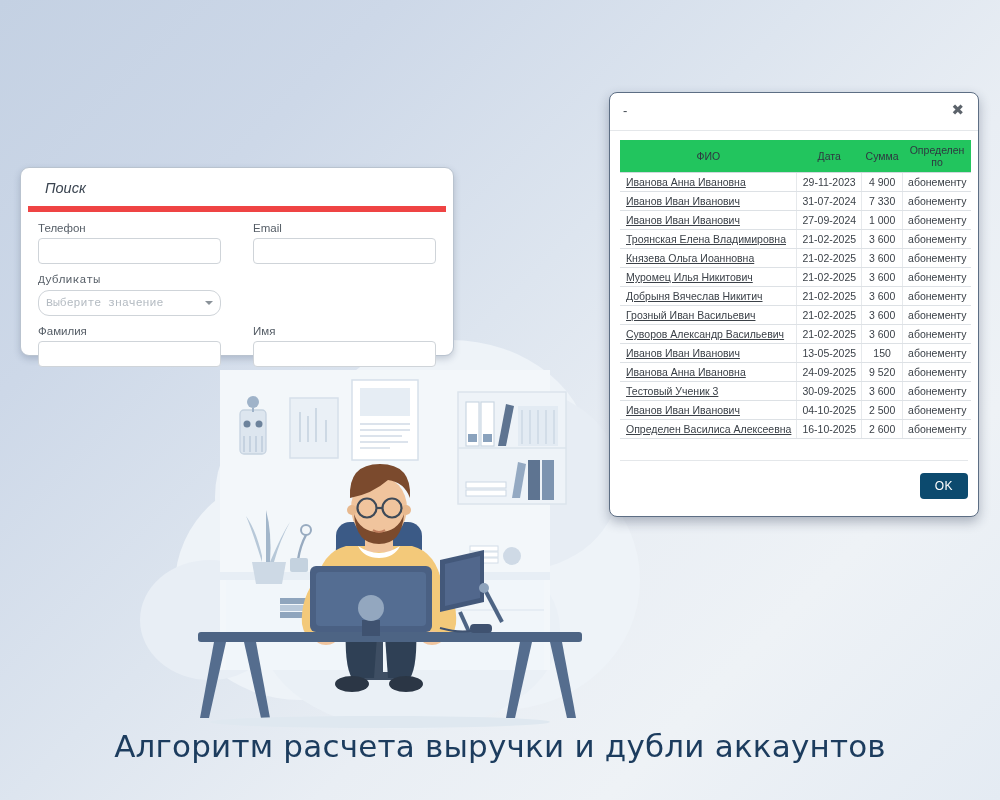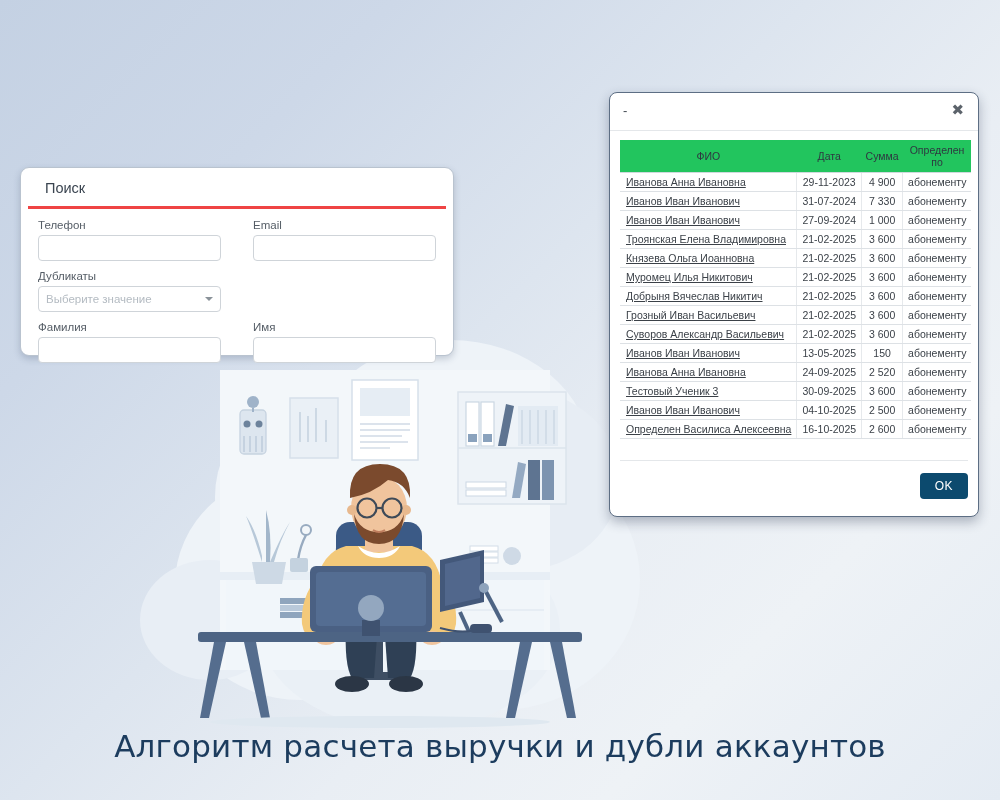--- a/index.html
+++ b/index.html
@@ -64,22 +64,23 @@
     height: 189px;
     background: #ffffff;
     border: 1px solid #b9c3cf;
     border-radius: 9px;
     box-shadow: 0 3px 7px rgba(40,60,90,0.22);
   }
   #search-panel .panel-title {
     font-size: 14.5px;
     color: #3a4450;
     padding: 12px 0 10px 17px;
-    border-bottom: 3px solid #ef4444;
+    border-bottom: 6px solid #ef4444;
     margin: 0 7px;
+    font-style: italic;
   }
   #search-panel .form-body { padding: 10px 17px 0 17px; }
 
   .field-row { display: flex; gap: 32px; margin-bottom: 9px; justify-content: center; }
   .field { flex: 1; }
   .field-label {
     font-size: 11.5px;
     color: #555d66;
     margin-bottom: 4px;
     display: block;
@@ -91,28 +92,28 @@
     border-radius: 4px;
     background: #fff;
     font-size: 11.5px;
     color: #333;
     padding: 0 7px;
     font-family: "Liberation Sans", sans-serif;
     outline: none;
   }
   .field-input::placeholder { color: #b4bbc2; }
 
-  .field.half { max-width: 204px; }
+  .field.half { max-width: 204px; font-family: Liberation Mono, monospace; }
 
   .select-wrap { position: relative; }
   .select-box {
     width: 100%;
     height: 26px;
     border: 1px solid #cfd4d9;
-    border-radius: 4px;
+    border-radius: 11px;
     background: #fff;
     font-size: 11.5px;
     color: #b4bbc2;
     padding: 0 22px 0 7px;
     line-height: 24px;
     white-space: nowrap;
     overflow: hidden;
   }
   .caret {
     position: absolute;
@@ -530,21 +531,21 @@
             </tr>
             <tr>
               <td class="fio"><span>Иванов Иван Иванович</span></td>
               <td>13-05-2025</td>
               <td>150</td>
               <td>абонементу</td>
             </tr>
             <tr>
               <td class="fio"><span>Иванова Анна Ивановна</span></td>
               <td>24-09-2025</td>
-              <td>2 520</td>
+              <td>9 520</td>
               <td>абонементу</td>
             </tr>
             <tr>
               <td class="fio"><span>Тестовый Ученик 3</span></td>
               <td>30-09-2025</td>
               <td>3 600</td>
               <td>абонементу</td>
             </tr>
             <tr>
               <td class="fio"><span>Иванов Иван Иванович</span></td>

